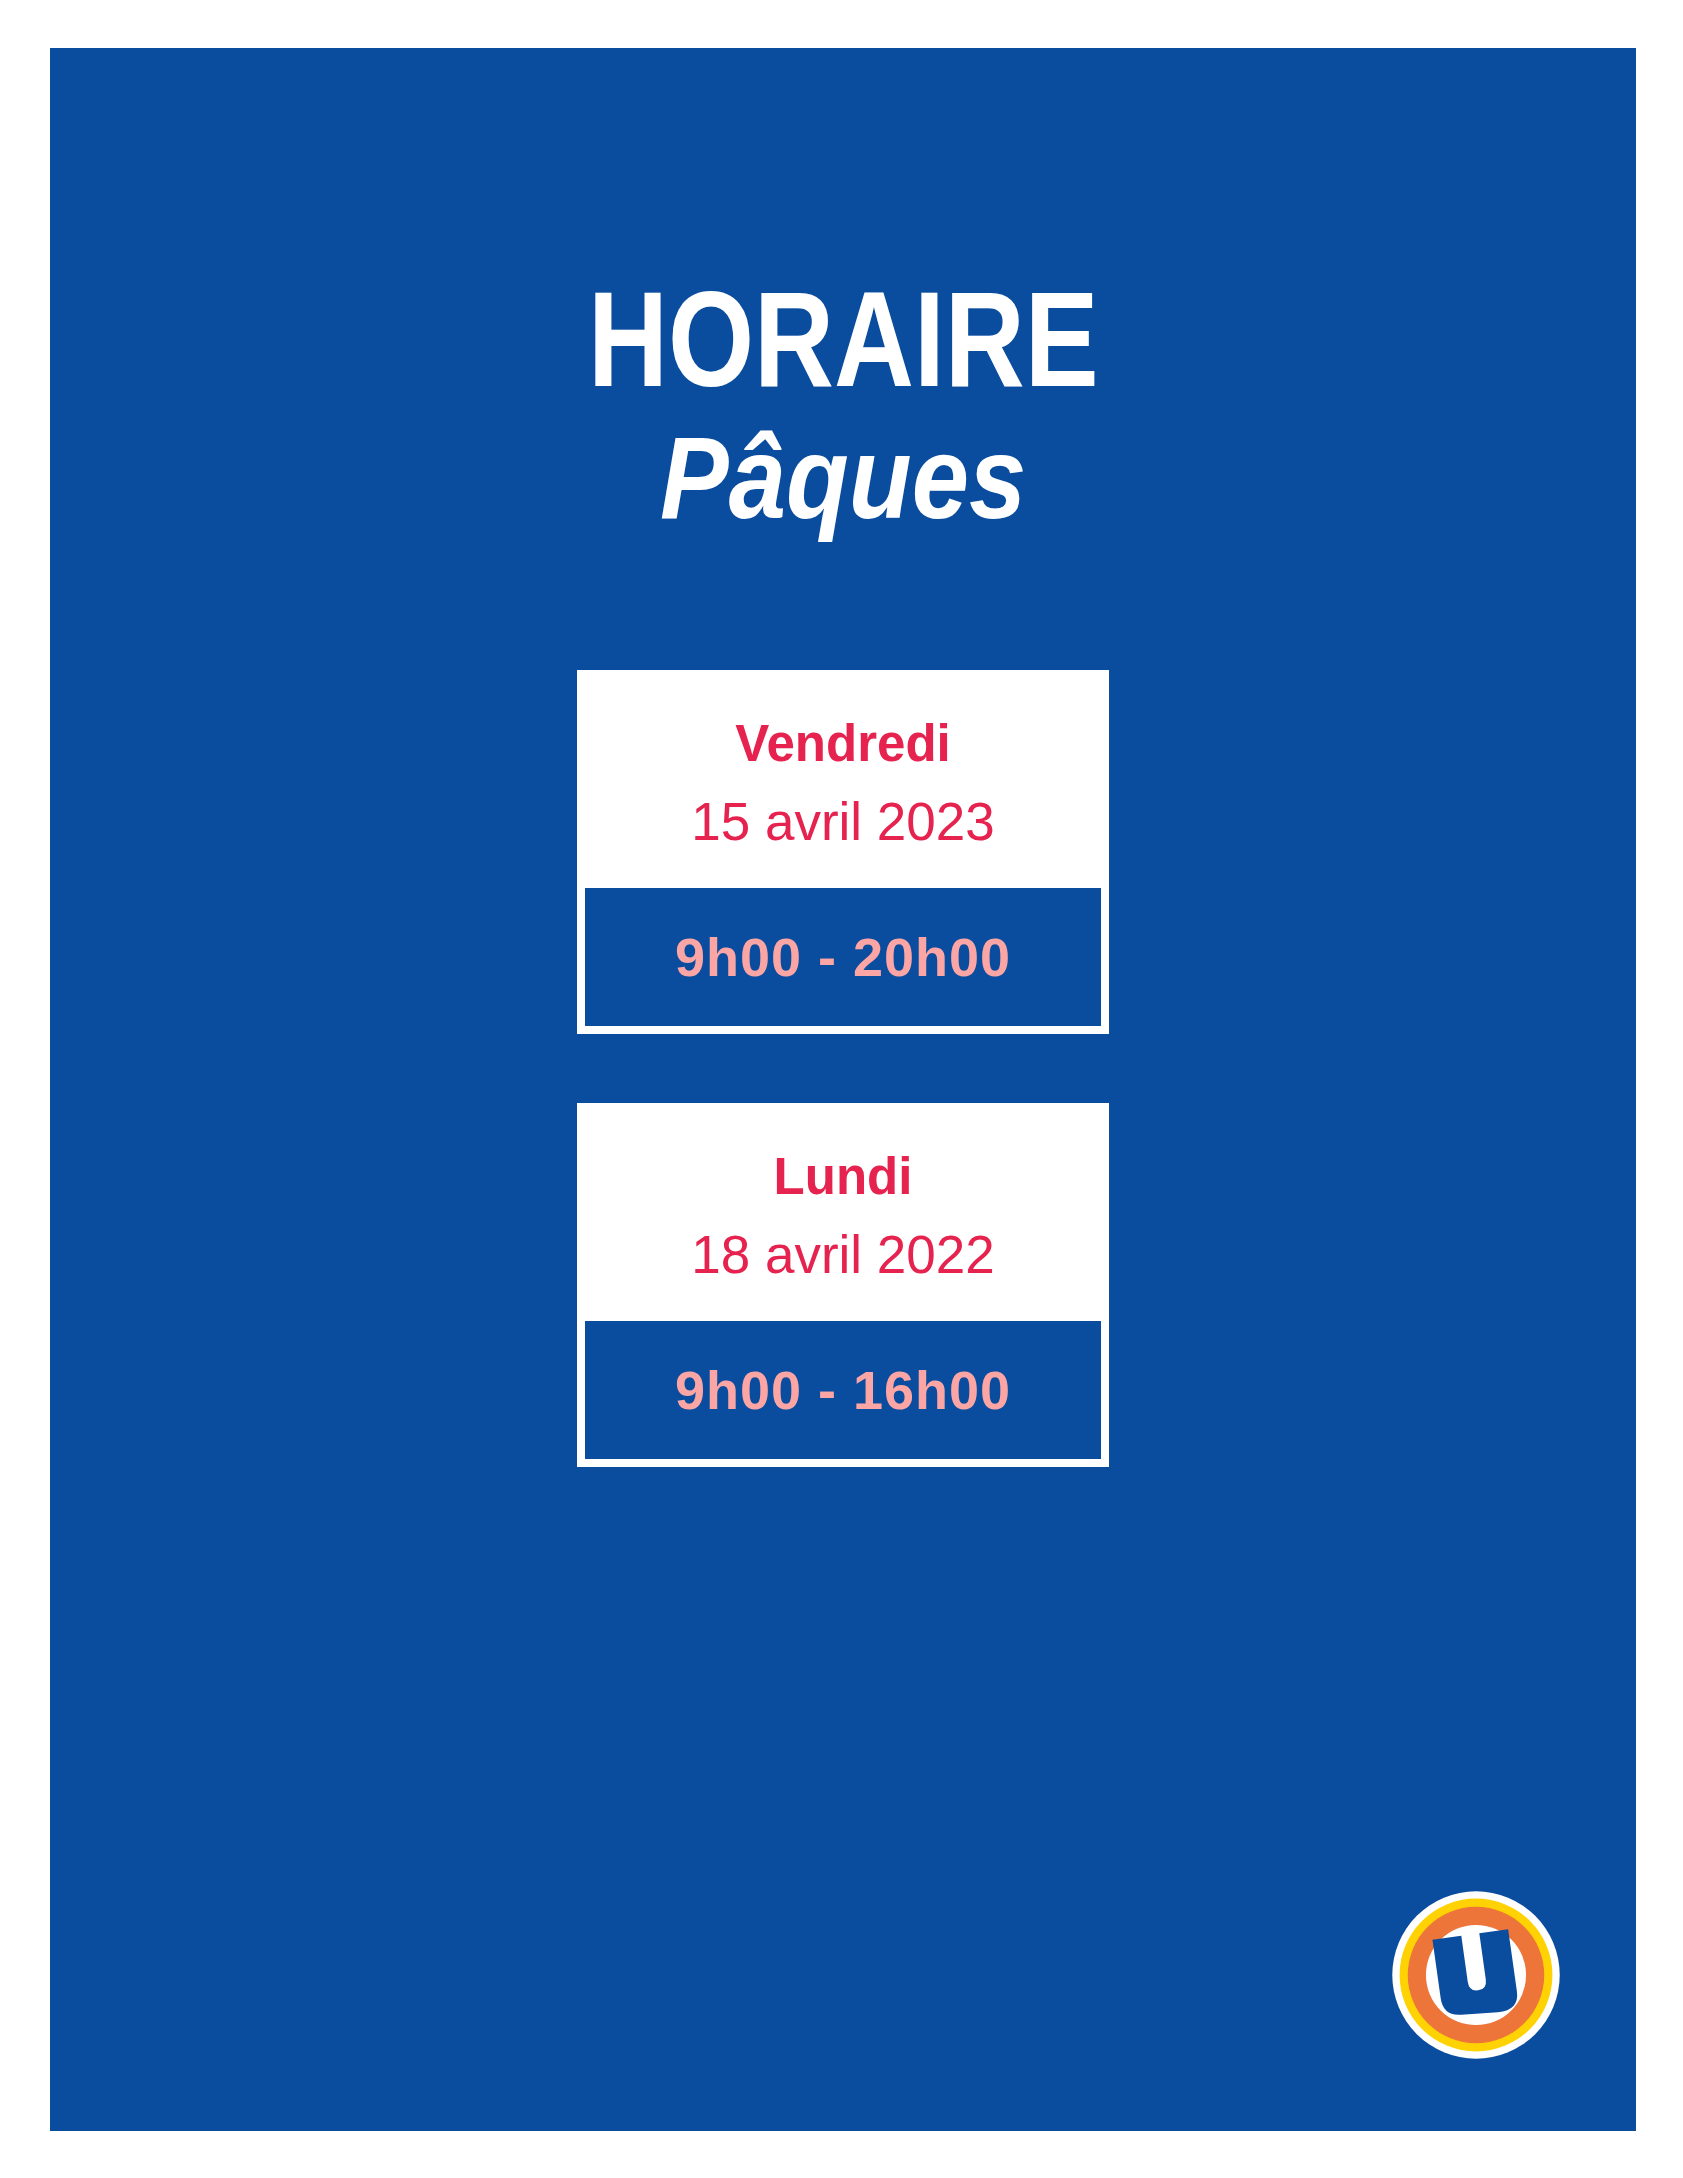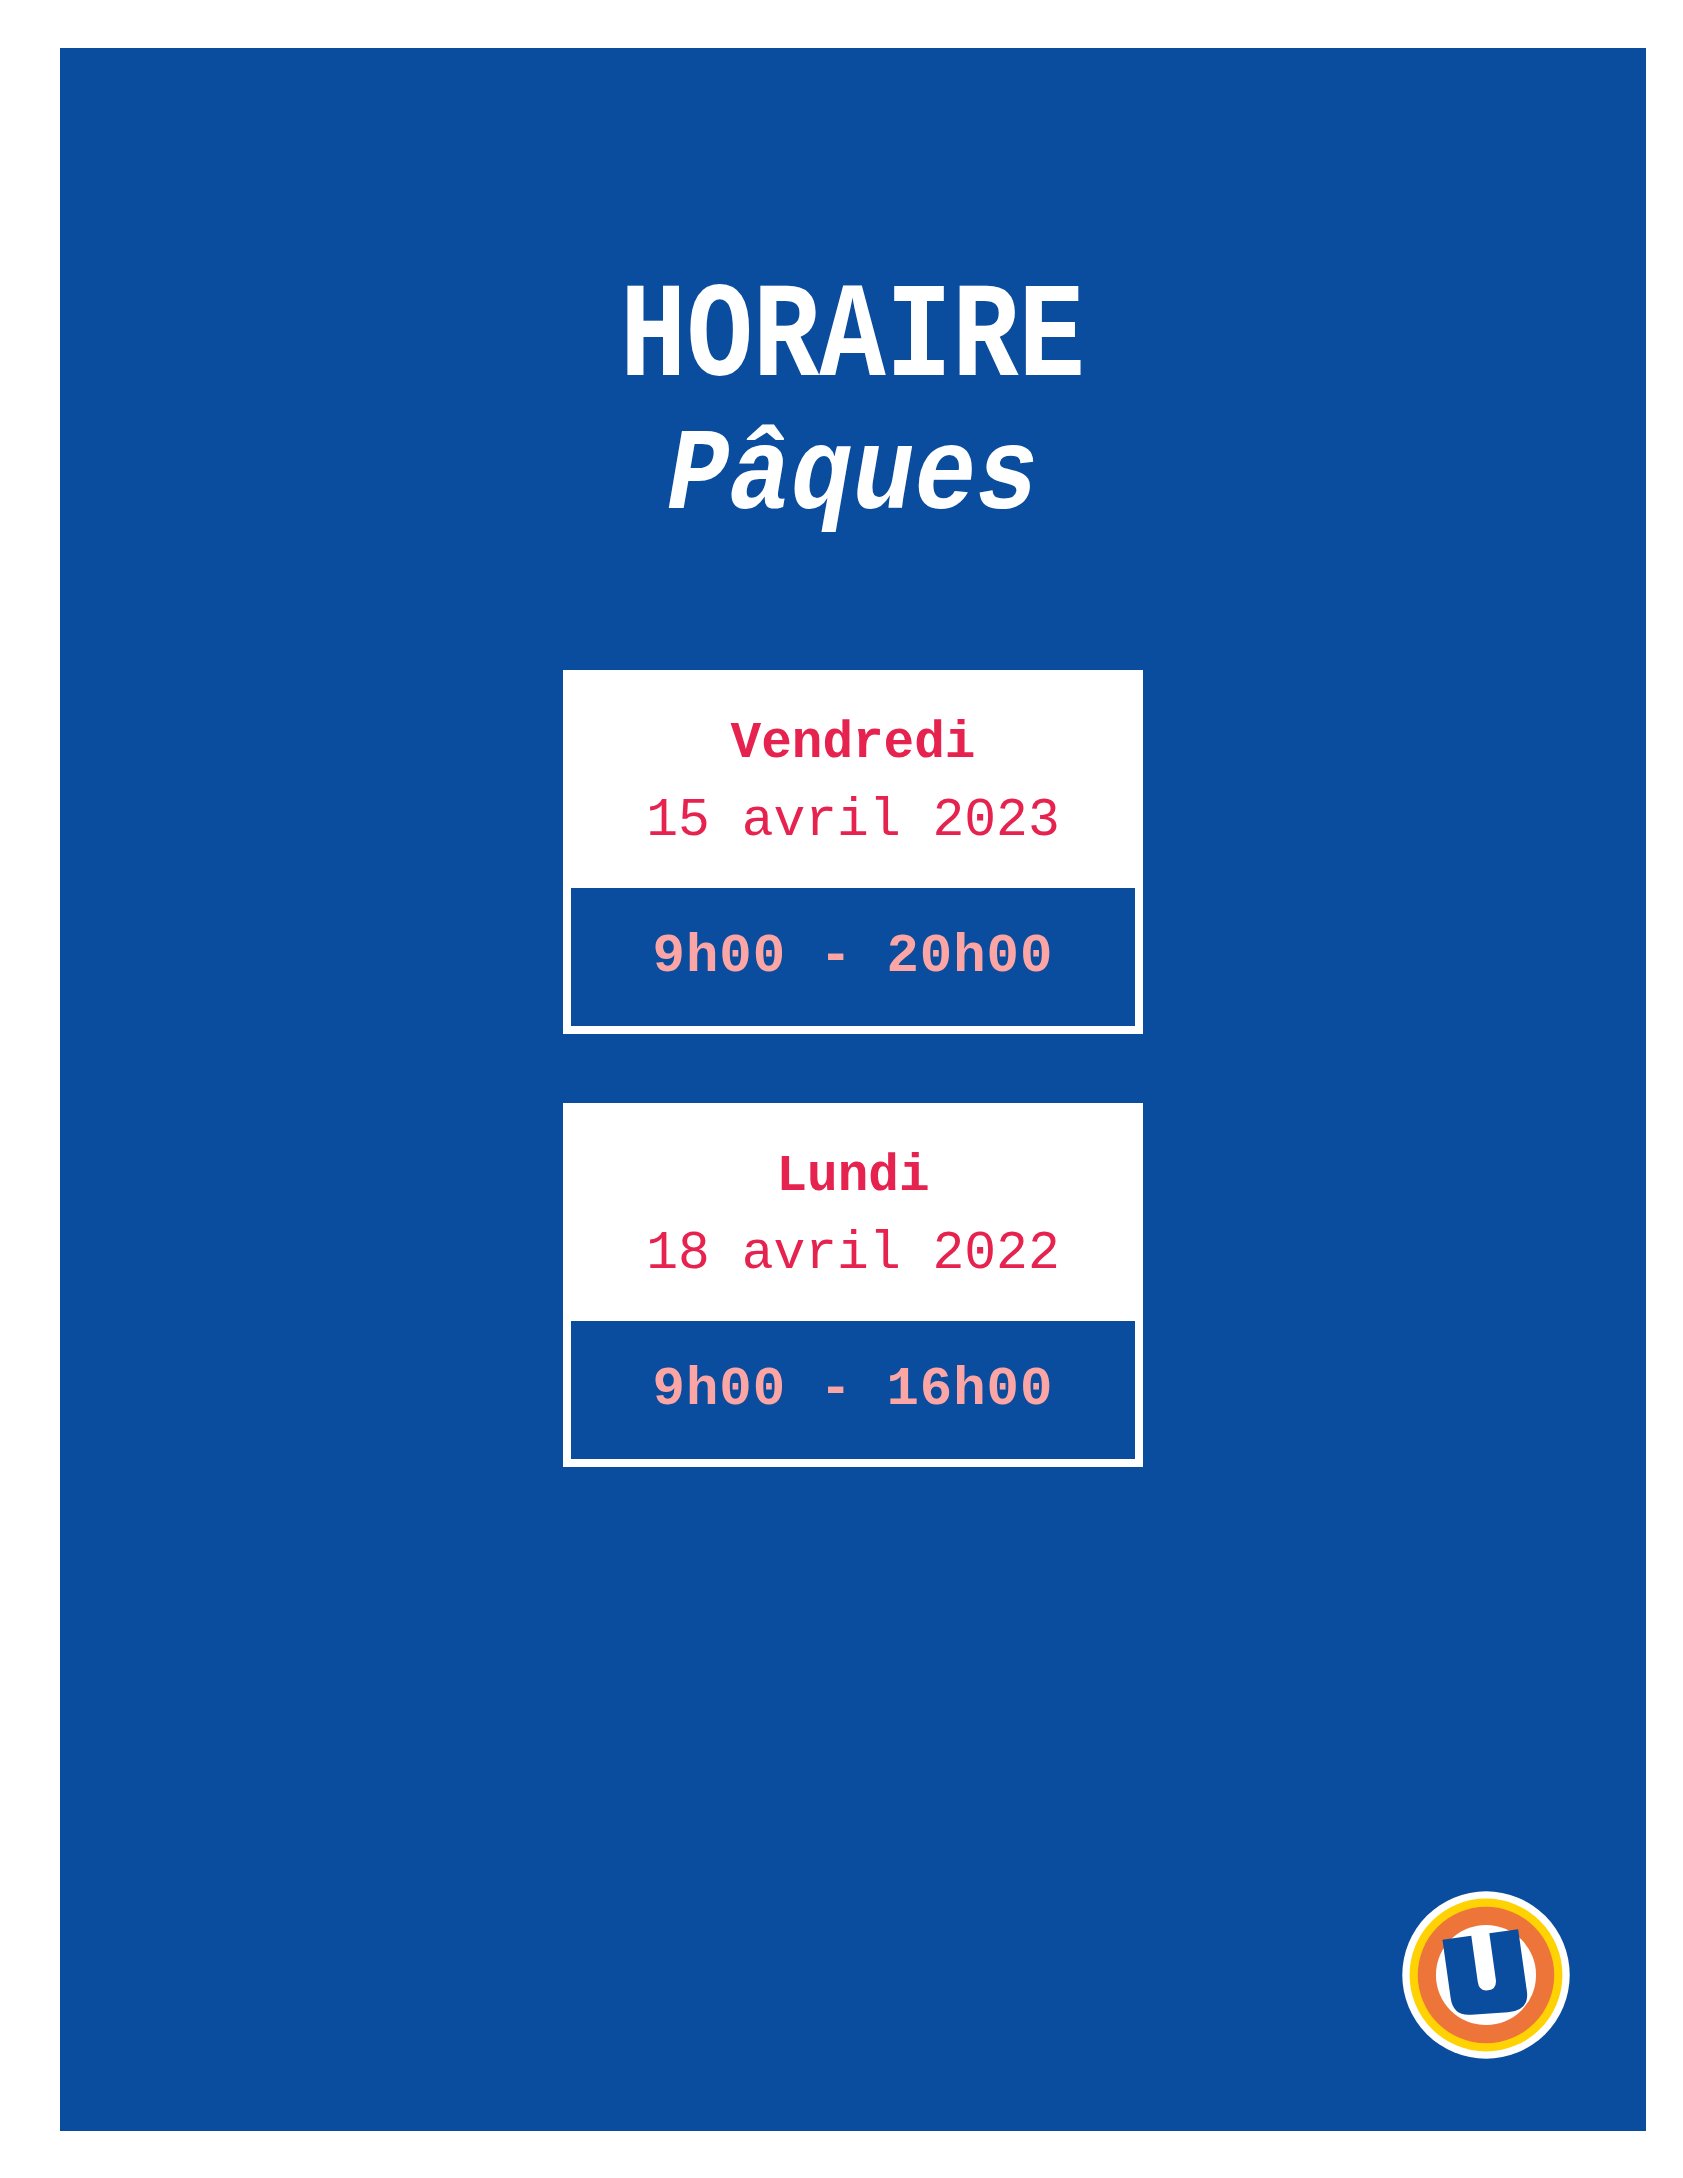--- a/index.html
+++ b/index.html
@@ -12,28 +12,27 @@
   }
   .page {
     position: relative;
     width: 1683px;
     height: 2178px;
     background: #ffffff;
     overflow: hidden;
   }
   .panel {
     position: absolute;
-    left: 60px;
+    left: 50px;
     top: 48px;
     width: 1586px;
     height: 2083px;
     background: var(--panel-blue, #0A4C9E);
     box-sizing: border-box;
     padding-top: 224px;
-    font-family: Liberation Mono, monospace;
   }
   .title-block {
     text-align: center;
     color: #ffffff;
     line-height: 1;
   }
   .title-line1 {
     font-size: 135px;
     font-weight: 700;
     letter-spacing: 0px;
@@ -57,21 +56,21 @@
     transform-origin: center;
   }
   .cards {
     margin-top: 134px;
     display: flex;
     flex-direction: column;
     align-items: center;
     gap: 69px;
   }
   .card {
-    width: 580px;
+    width: 532px;
     background: #ffffff;
     box-sizing: border-box;
     padding: 0 8px 8px 8px;
   }
   .card-top {
     height: 218px;
     display: flex;
     flex-direction: column;
     align-items: center;
     justify-content: center;

